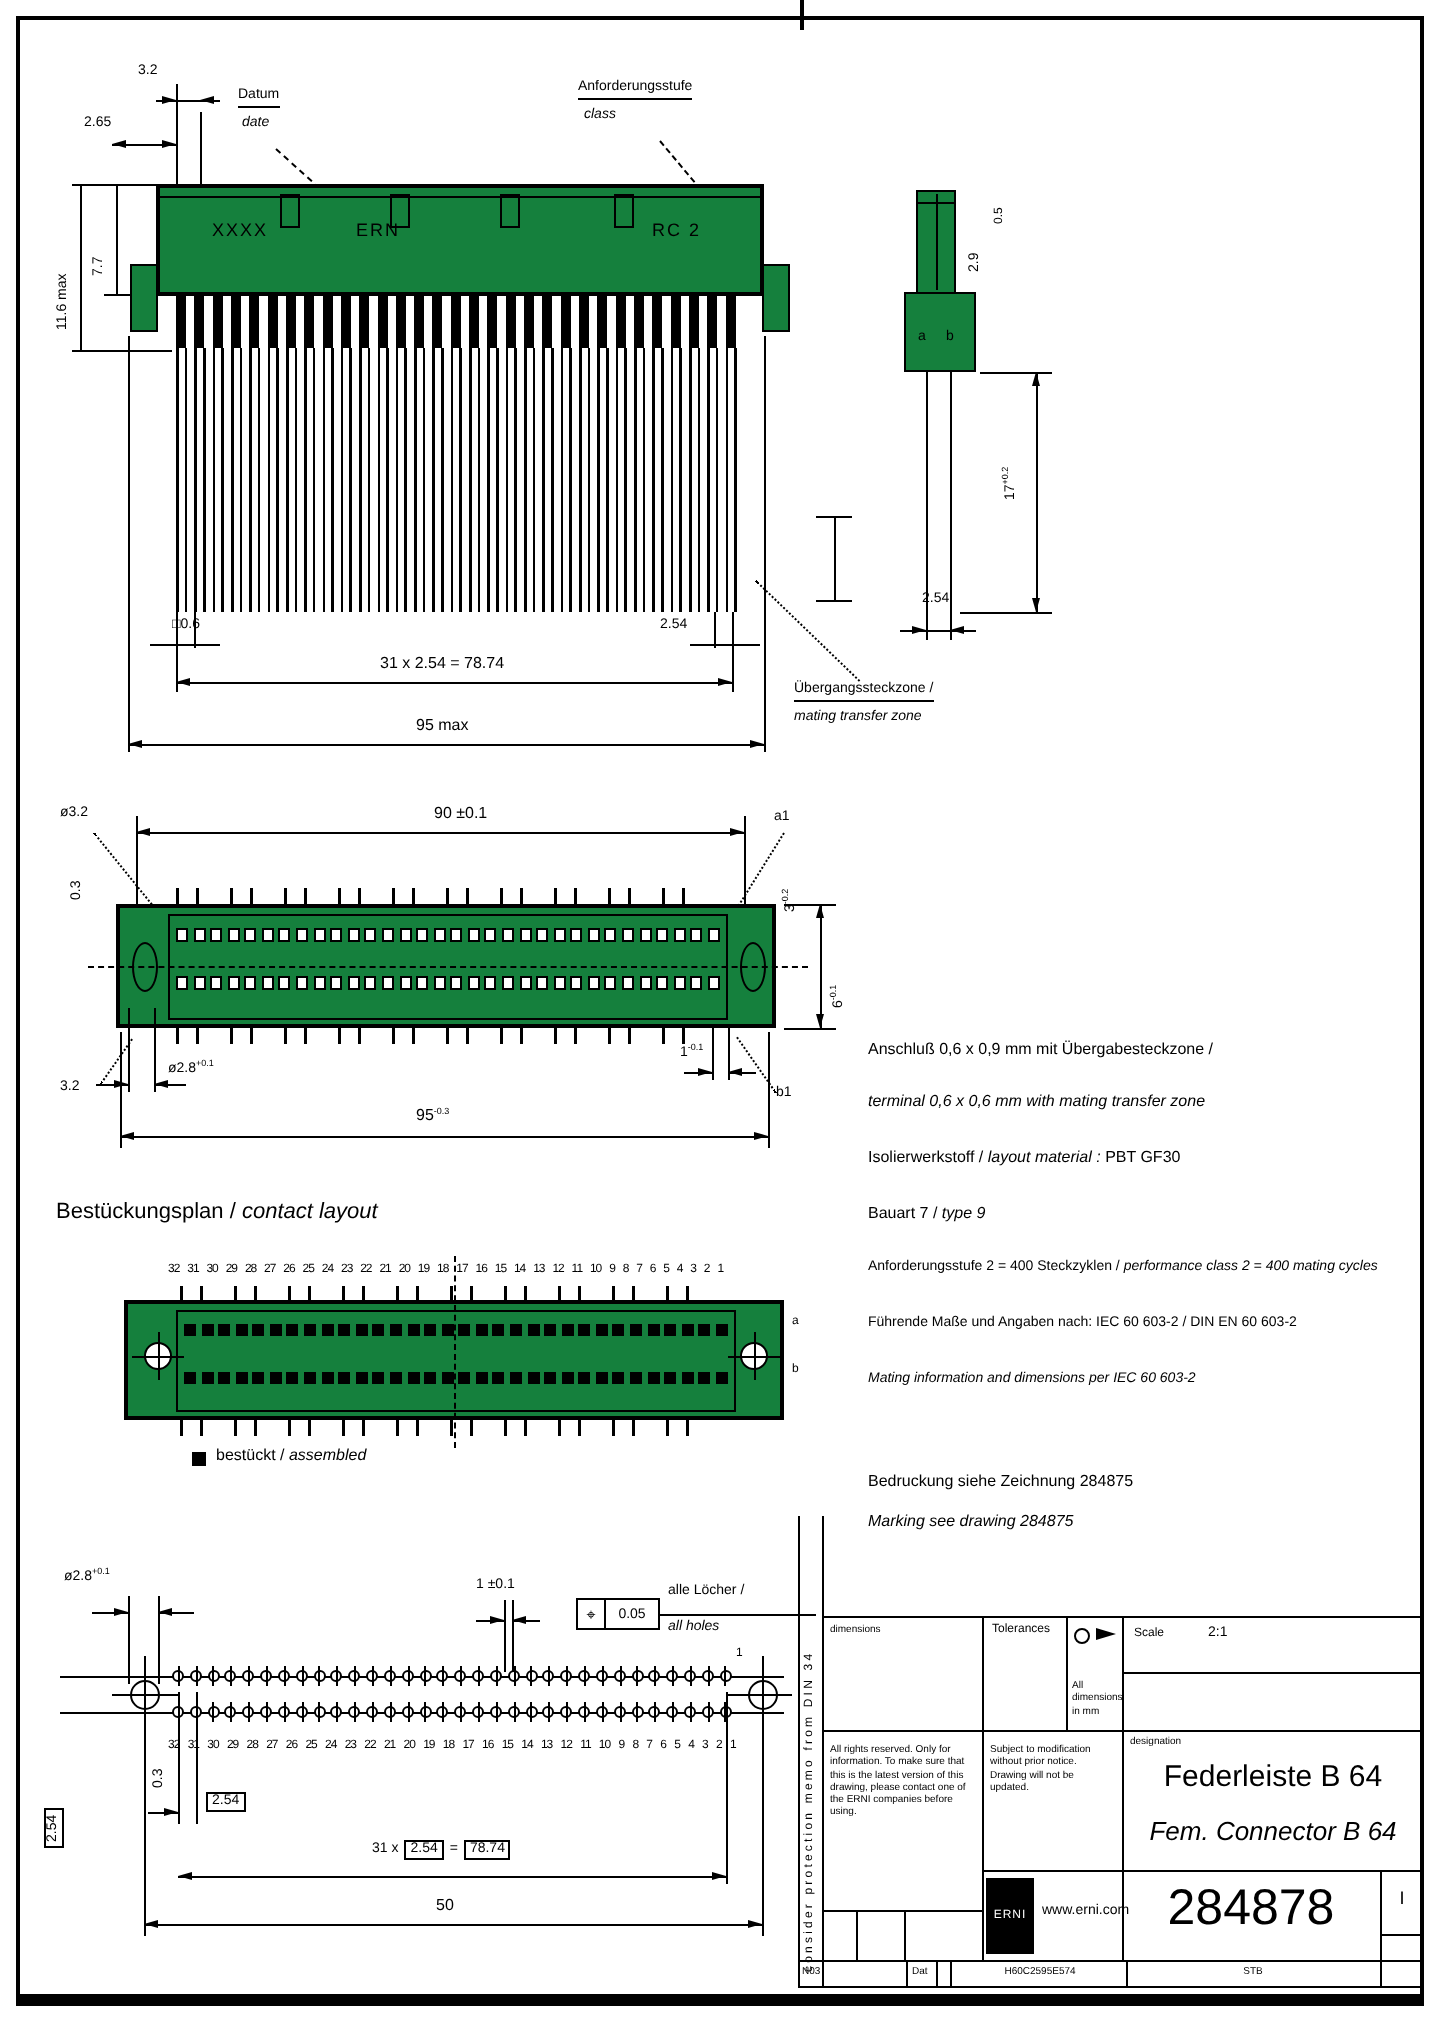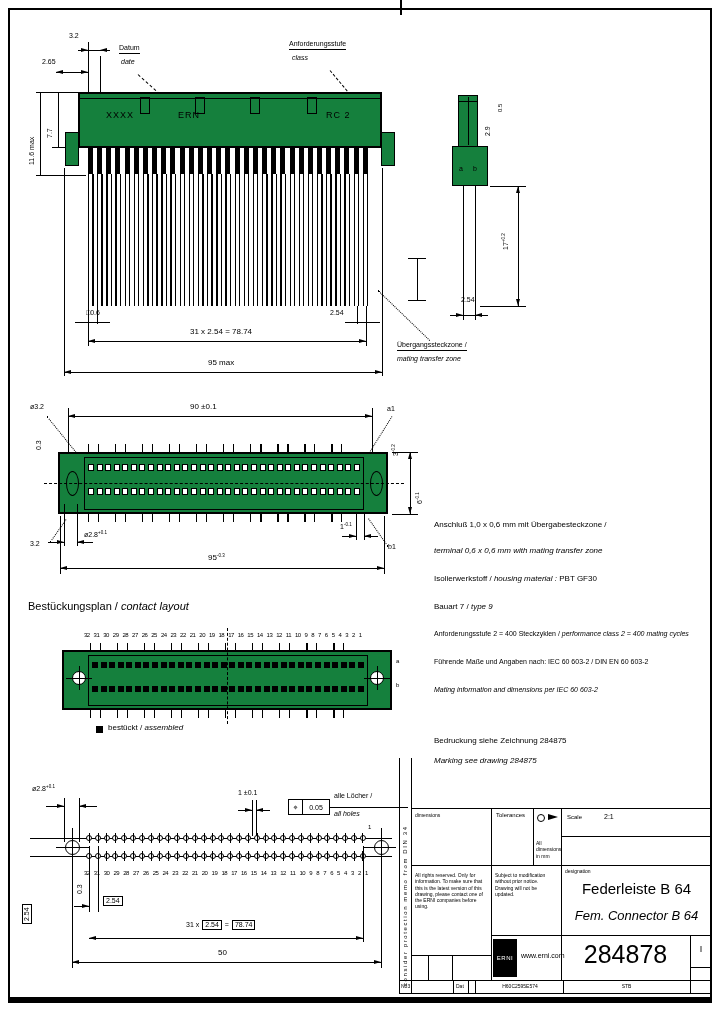--- a/index.html
+++ b/index.html
@@ -133,21 +133,21 @@
   <div class="arD" style="left:515.5px;top:299px"></div>
   <div class="hl" style="left:490px;top:186px;width:36px"></div>
   <div class="hl" style="left:480px;top:306px;width:46px"></div>
   <div class="a t7" style="left:461px;top:296px">2.54</div>
   <div class="vl" style="left:463px;top:306px;height:14px"></div>
   <div class="vl" style="left:475px;top:306px;height:14px"></div>
   <div class="hl" style="left:450px;top:315px;width:38px"></div>
   <div class="arR" style="left:456px;top:312.5px"></div>
   <div class="arL" style="left:475px;top:312.5px"></div>
 
-  <div class="a t8 nw" style="left:190px;top:402px">90 ±0.1</div>
+  <div class="a t8 nw" style="left:217px;top:402px">90 ±0.1</div>
   <div class="vl" style="left:68px;top:408px;height:46px"></div>
   <div class="vl" style="left:372px;top:408px;height:46px"></div>
   <div class="hl" style="left:68px;top:416px;width:304px"></div>
   <div class="arL" style="left:68px;top:413.5px"></div>
   <div class="arR" style="left:365px;top:413.5px"></div>
 
   <div class="a t7 nw" style="left:30px;top:403px">ø3.2</div>
   <div class="ld" style="left:47px;top:416px;width:52px;transform:rotate(51deg);border-top-style:dotted"></div>
   <div class="a t7 nw" style="left:387px;top:405px">a1</div>
   <div class="ld" style="left:392px;top:416px;width:49px;transform:rotate(122deg);border-top-style:dotted"></div>
@@ -257,23 +257,23 @@
   <div class="a t7 nw" style="left:388px;top:543px">b1</div>
   <div class="ld" style="left:388px;top:546px;width:34px;transform:rotate(-125deg);border-top-style:dotted"></div>
 
   <div class="a t8 nw" style="left:208px;top:553px"><span>95</span><span class="sup">-0.3</span></div>
   <div class="vl" style="left:60px;top:516px;height:58px"></div>
   <div class="vl" style="left:384px;top:516px;height:58px"></div>
   <div class="hl" style="left:60px;top:568px;width:324px"></div>
   <div class="arL" style="left:60px;top:565.5px"></div>
   <div class="arR" style="left:377px;top:565.5px"></div>
 
-  <div class="a t8 nw" style="left:434px;top:520px">Anschluß 1,0 x 0,6 mm mit Übergabesteckzone /</div>
+  <div class="a t8 nw" style="left:434px;top:520px">Anschluß 0,6 x 0,9 mm mit Übergabesteckzone /</div>
   <div class="a t8 i nw" style="left:434px;top:546px">terminal 0,6 x 0,6 mm with mating transfer zone</div>
-  <div class="a t8 nw" style="left:434px;top:574px"><span>Isolierwerkstoff / </span><span class="i">housing material :</span><span>  PBT GF30</span></div>
+  <div class="a t8 nw" style="left:434px;top:574px"><span>Isolierwerkstoff / </span><span class="i">layout material :</span><span>  PBT GF30</span></div>
   <div class="a t8 nw" style="left:434px;top:602px"><span>Bauart 7 / </span><span class="i">type 9</span></div>
   <div class="a t7 nw" style="left:434px;top:630px"><span>Anforderungsstufe 2 = 400 Steckzyklen / </span><span class="i">performance class 2 = 400 mating cycles</span></div>
   <div class="a t7 nw" style="left:434px;top:658px">Führende Maße und Angaben nach: IEC 60 603-2 / DIN EN 60 603-2</div>
   <div class="a t7 i nw" style="left:434px;top:686px">Mating information and dimensions per IEC 60 603-2</div>
   <div class="a t8 nw" style="left:434px;top:736px">Bedruckung siehe Zeichnung 284875</div>
   <div class="a t8 i nw" style="left:434px;top:756px">Marking see drawing 284875</div>
 
   <div class="a t12 nw" style="left:28px;top:600px"><span>Bestückungsplan /</span> <span class="i">contact layout</span></div>
   <div id="cl-n" class="a fx" style="left:84px;top:632px;width:278px">
       <span class="num">32</span>

